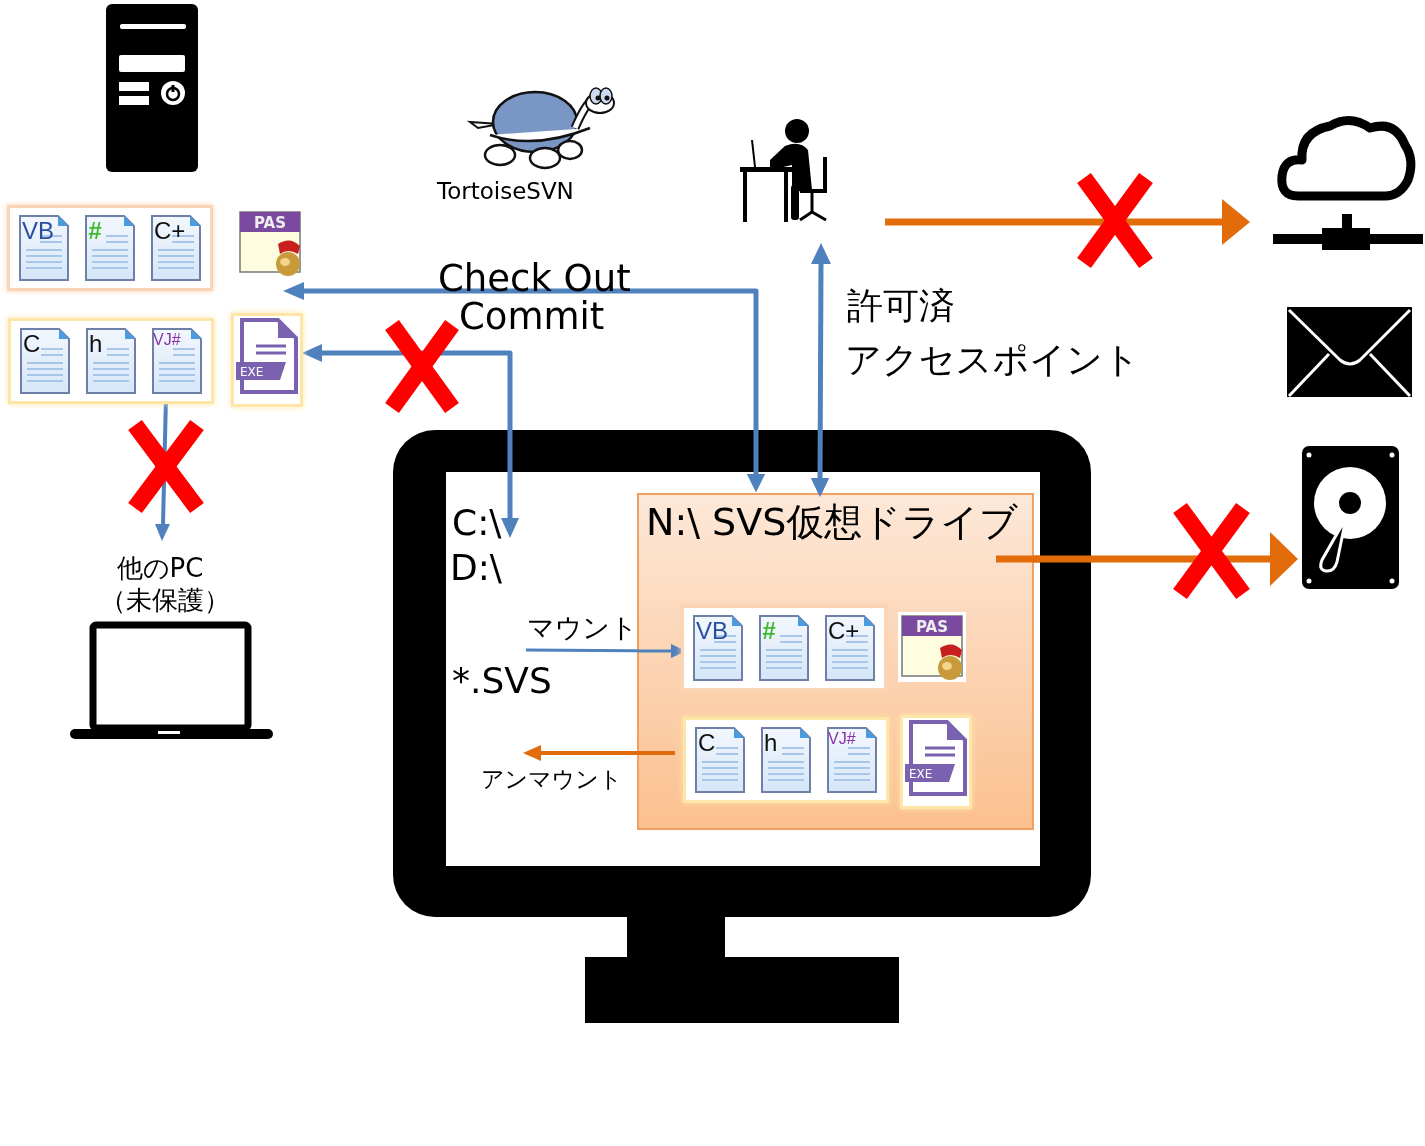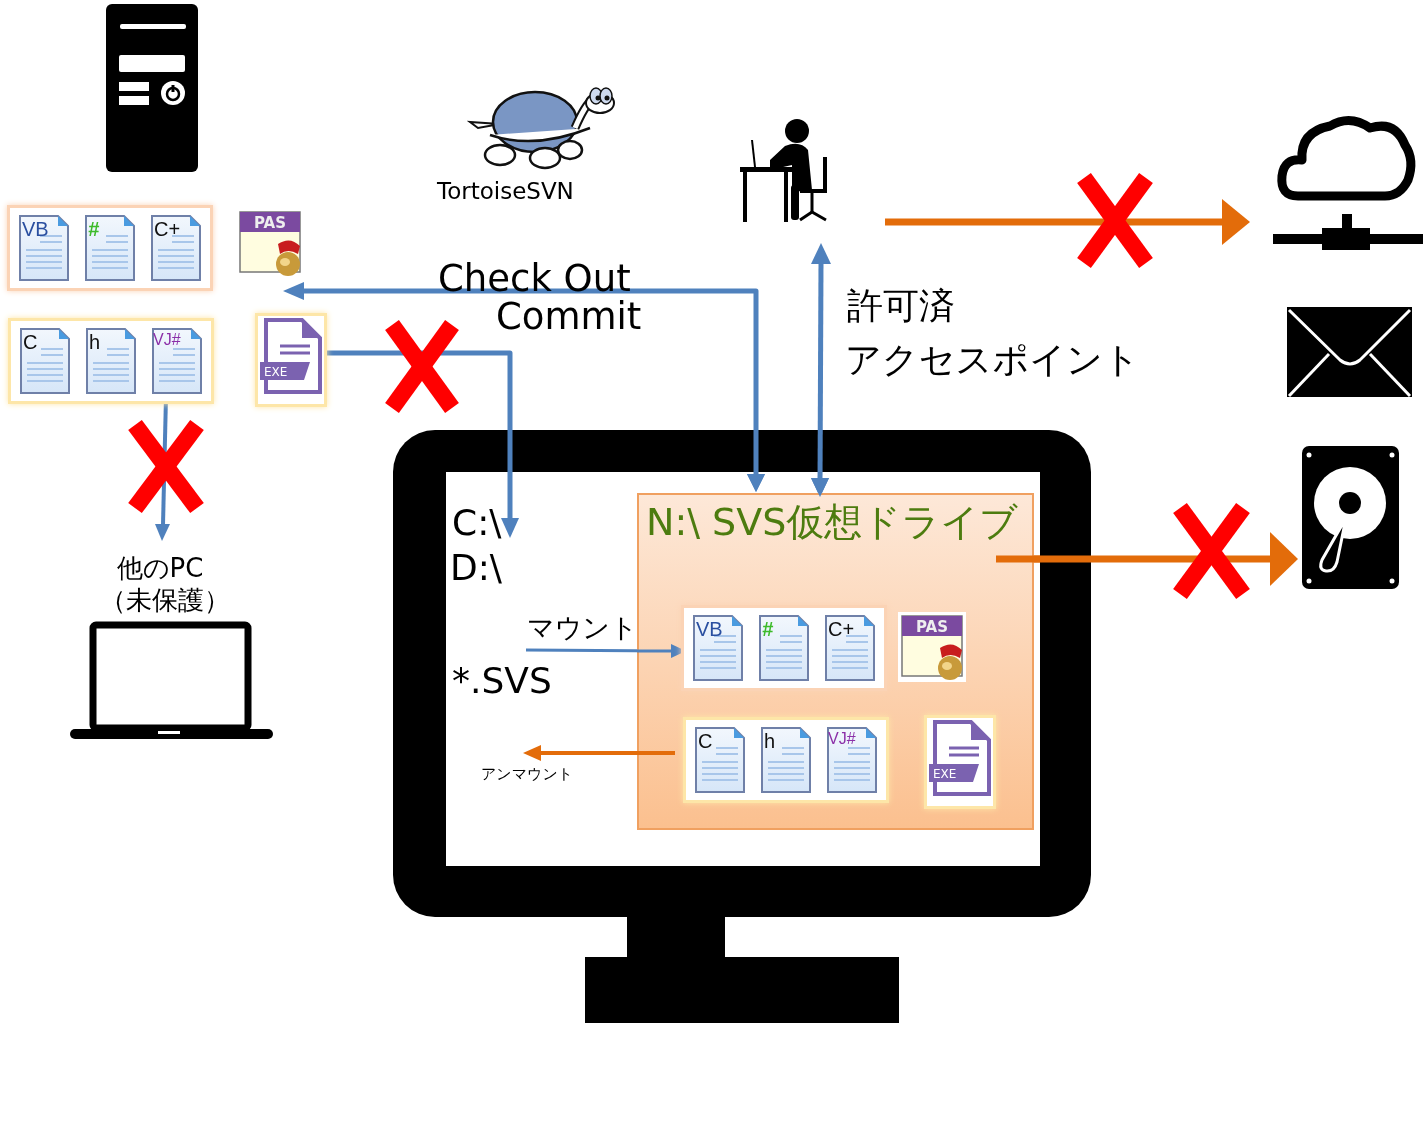--- a/index.html
+++ b/index.html
@@ -6,24 +6,24 @@
   body { width: 1425px; height: 1146px; position: relative; overflow: hidden;
          font-family: "DejaVu Sans", "Liberation Sans", sans-serif; color: #000; }
   svg.layer { position: absolute; left: 0; top: 0; }
   .txt { position: absolute; white-space: nowrap; line-height: 1; }
   .file-group { position: absolute; background: #fff; display: flex; gap: 14px;
                 padding: 6px 8px; box-sizing: border-box; }
   .file-group.orange { box-shadow: 0 0 0 3px #fbd3b5, 0 0 6px 3px #fbd3b5; }
   .file-group.yellow { box-shadow: 0 0 0 3px #fde6a8, 0 0 6px 3px #fde6a8; }
   .doc { position: relative; width: 52px; height: 68px; }
   .doc svg { position: absolute; left: 0; top: 0; }
-  .doc .glyph { position: absolute; left: 4px; top: 5px; font-size: 20px; font-weight: normal;
+  .doc .glyph { position: absolute; left: 4px; top: 5px; font-size: 24px; font-weight: normal;
                 font-family: "Liberation Sans", sans-serif; line-height: 1; }
   .pas { position: absolute; width: 64px; height: 66px; }
-  .exe { position: absolute; width: 66px; height: 88px; margin-left: 24px; }
+  .exe { position: absolute; width: 66px; height: 88px; }
   .exe.glow { box-shadow: 0 0 0 3px #fde6a8, 0 0 6px 3px #fde6a8; background:#fff; }
   .vdrive { position: absolute; left: 637px; top: 493px; width: 397px; height: 337px;
             background: linear-gradient(#fde8d8, #fbc08f); border: 2px solid #f0a060;
             box-sizing: border-box; }
 </style>
 </head>
 <body>
 
 <svg class="layer" width="1425" height="1146">
   <defs>
@@ -181,31 +181,31 @@
   <line x1="996" y1="559" x2="1040" y2="559" stroke="#e36c0a" stroke-width="7"></line>
   <line x1="637" y1="753" x2="675" y2="753" stroke="#e36c0a" stroke-width="4"></line>
   <line x1="637" y1="651" x2="672" y2="651" stroke="#4f81bd" stroke-width="3"></line>
   <polygon points="686,651 671,644 671,658" fill="#4f81bd"></polygon>
   <polygon points="756,492 747,474 765,474" fill="#4f81bd"></polygon>
   <polygon points="820,497 811,478 829,478" fill="#4f81bd"></polygon>
 </svg>
 
 <div class="txt" style="left:437px; top:180px; font-size:23px;text-align:right;">TortoiseSVN</div>
 <div class="txt" style="left:438px; top:260px; font-size:37px;">Check Out</div>
-<div class="txt" style="left:459px; top:298px; font-size:37px;margin-left:37px;">Commit</div>
+<div class="txt" style="left:459px; top:298px; font-size:37px;">Commit</div>
 <div class="txt" style="left:847px; top:288px; font-size:36px;">許可済</div>
 <div class="txt" style="left:845px; top:342px; font-size:36px;">アクセスポイント</div>
 <div class="txt" style="left:117px; top:555px; font-size:26px;">他のPC</div>
 <div class="txt" style="left:100px; top:587px; font-size:26px;">（未保護）</div>
 <div class="txt" style="left:452px; top:505px; font-size:36px;">C:\</div>
 <div class="txt" style="left:450px; top:550px; font-size:36px;">D:\</div>
 <div class="txt" style="left:452px; top:663px; font-size:36px;">*.SVS</div>
 <div class="txt" style="left:527px; top:614px; font-size:27px;">マウント</div>
-<div class="txt" style="left:481px; top:768px; font-size:15px;font-family:Liberation Mono, monospace;">アンマウント</div>
-<div class="txt" style="left:646px; top:503px; font-size:38px; color:#4d7c0f;">N:\ SVS仮想ドライブ</div>
+<div class="txt" style="left:481px; top:768px; font-size:23px;">アンマウント</div>
+<div class="txt" style="left:646px; top:503px; font-size:38px; color:#000000;">N:\ SVS仮想ドライブ</div>
 
 <div class="file-group orange" style="left:10px; top:208px;">
     <div class="doc">
     <svg width="52" height="68">
       <defs>
         <linearGradient id="pg" x1="0" y1="0" x2="0" y2="1">
           <stop offset="0" stop-color="#f2f7fd"></stop>
             <stop offset="1" stop-color="#d6e6f8"></stop>
         </linearGradient>
       </defs>

